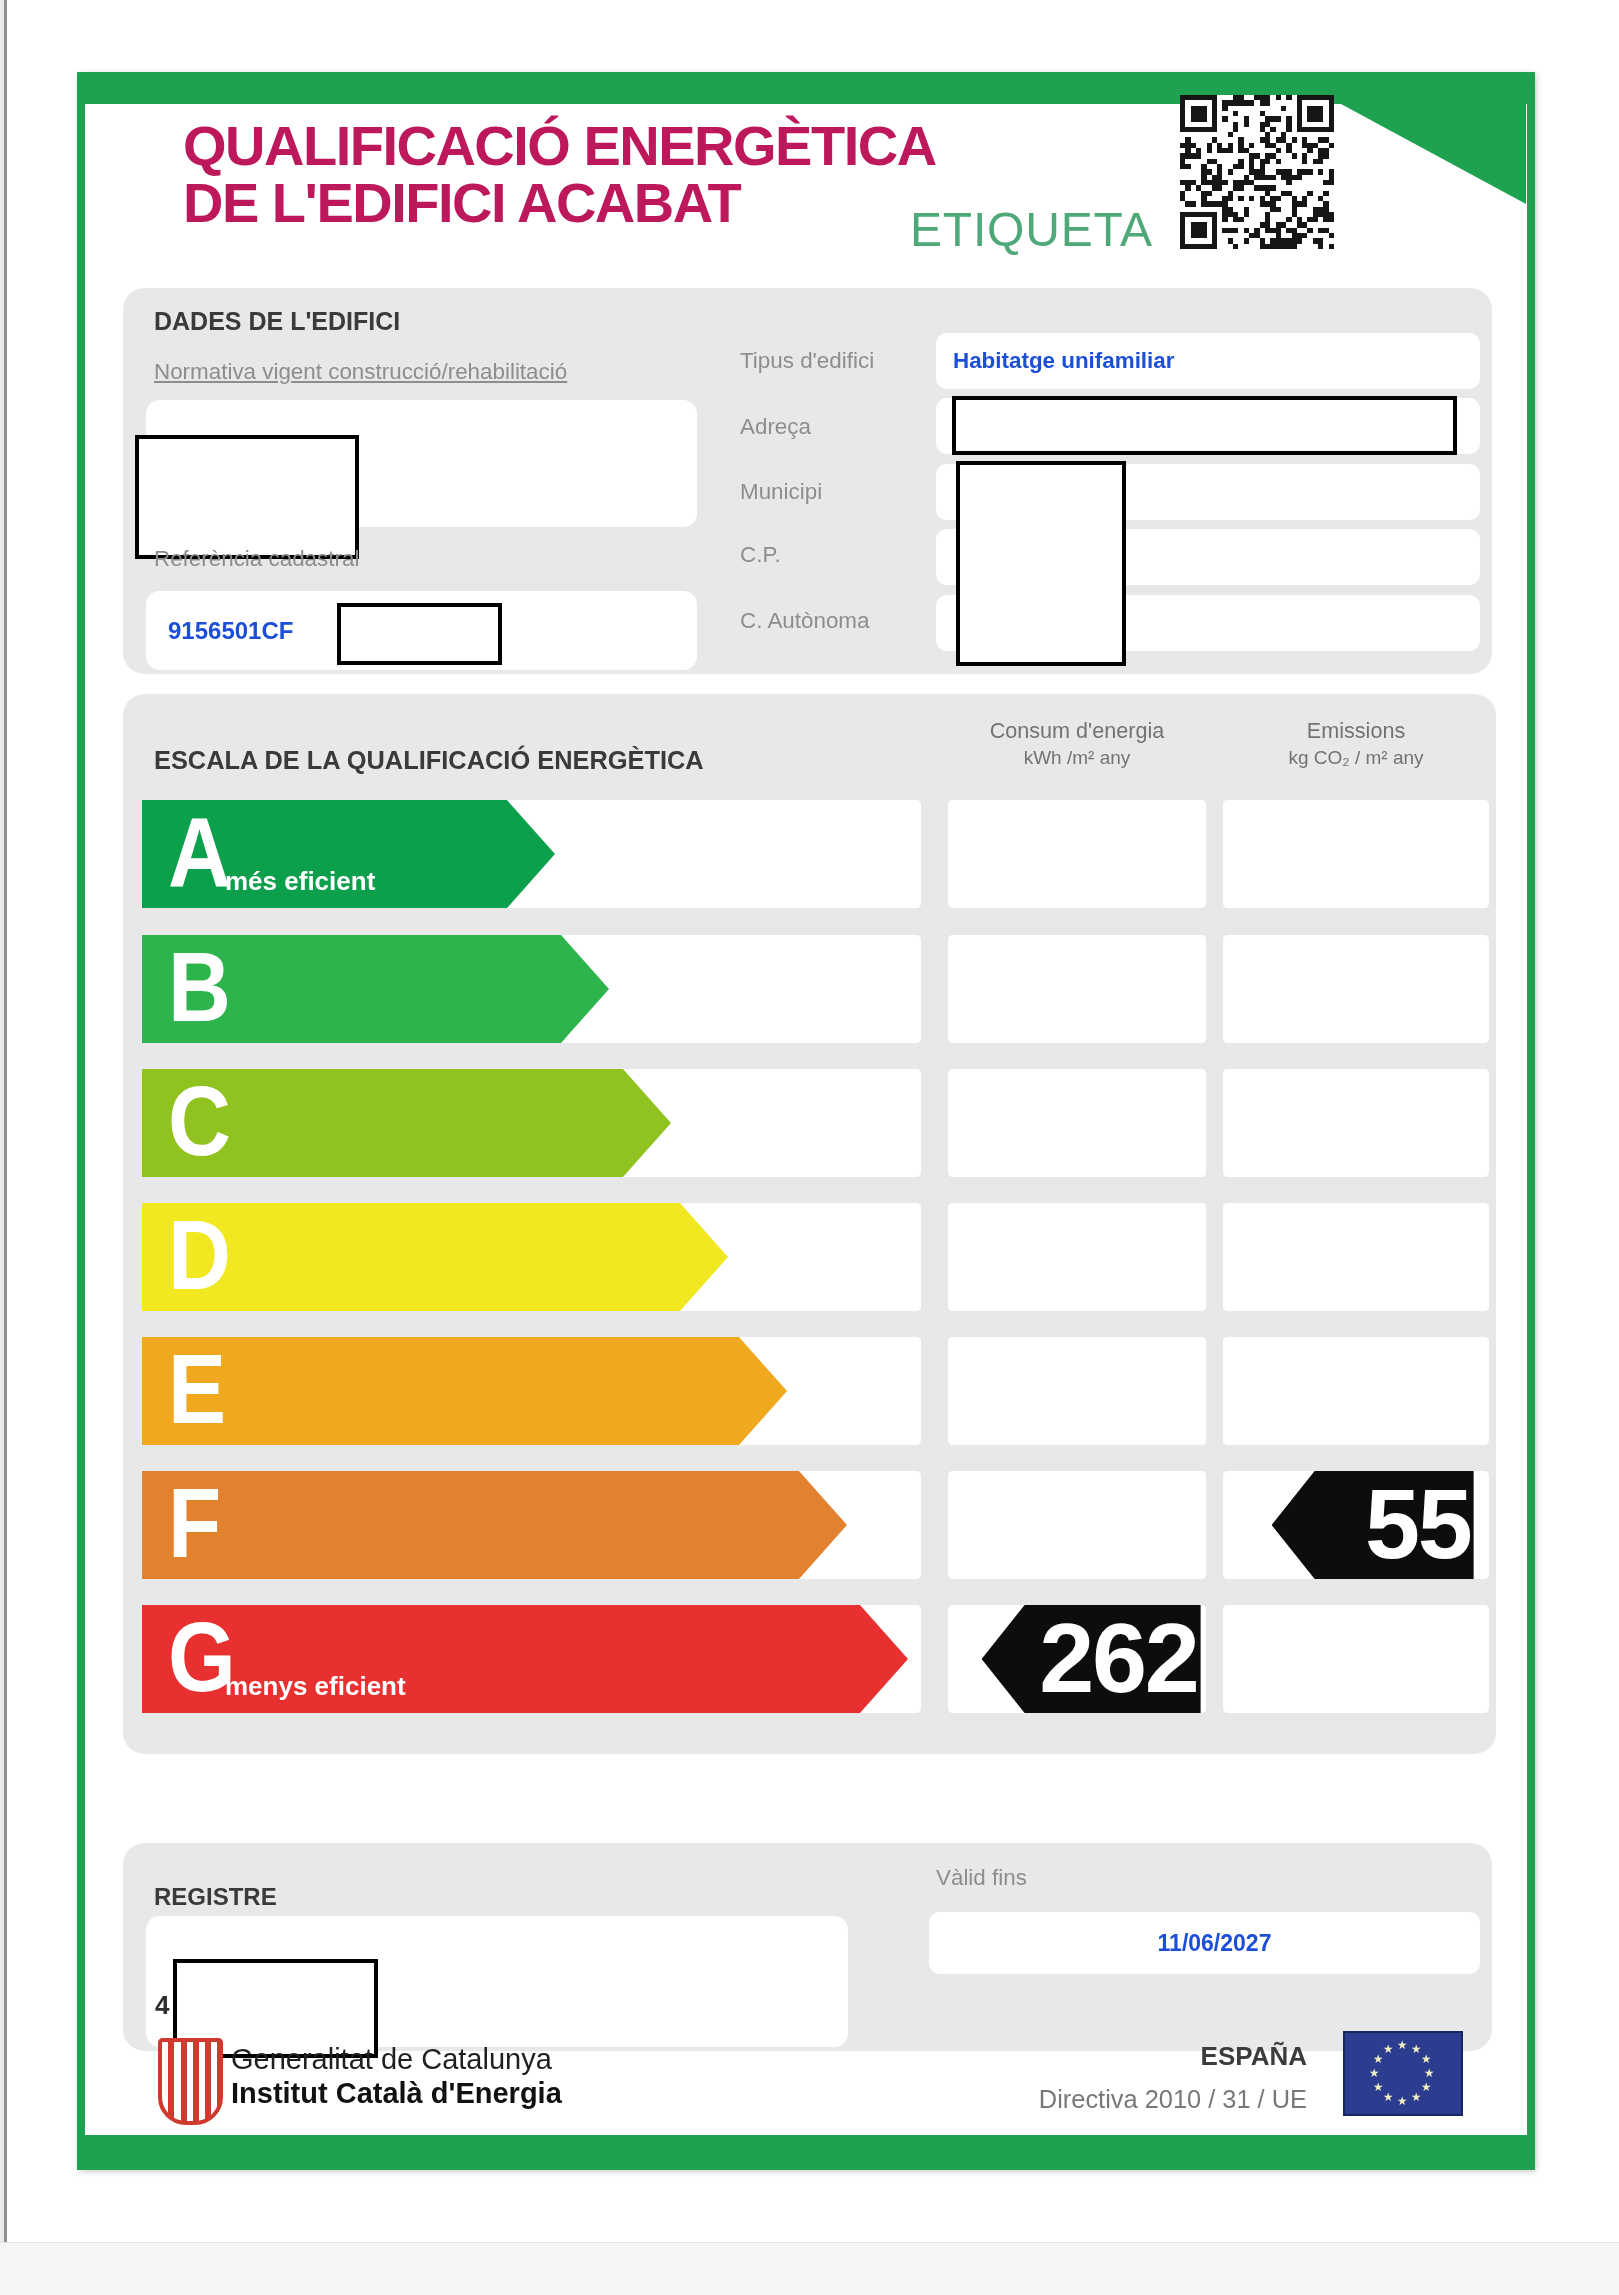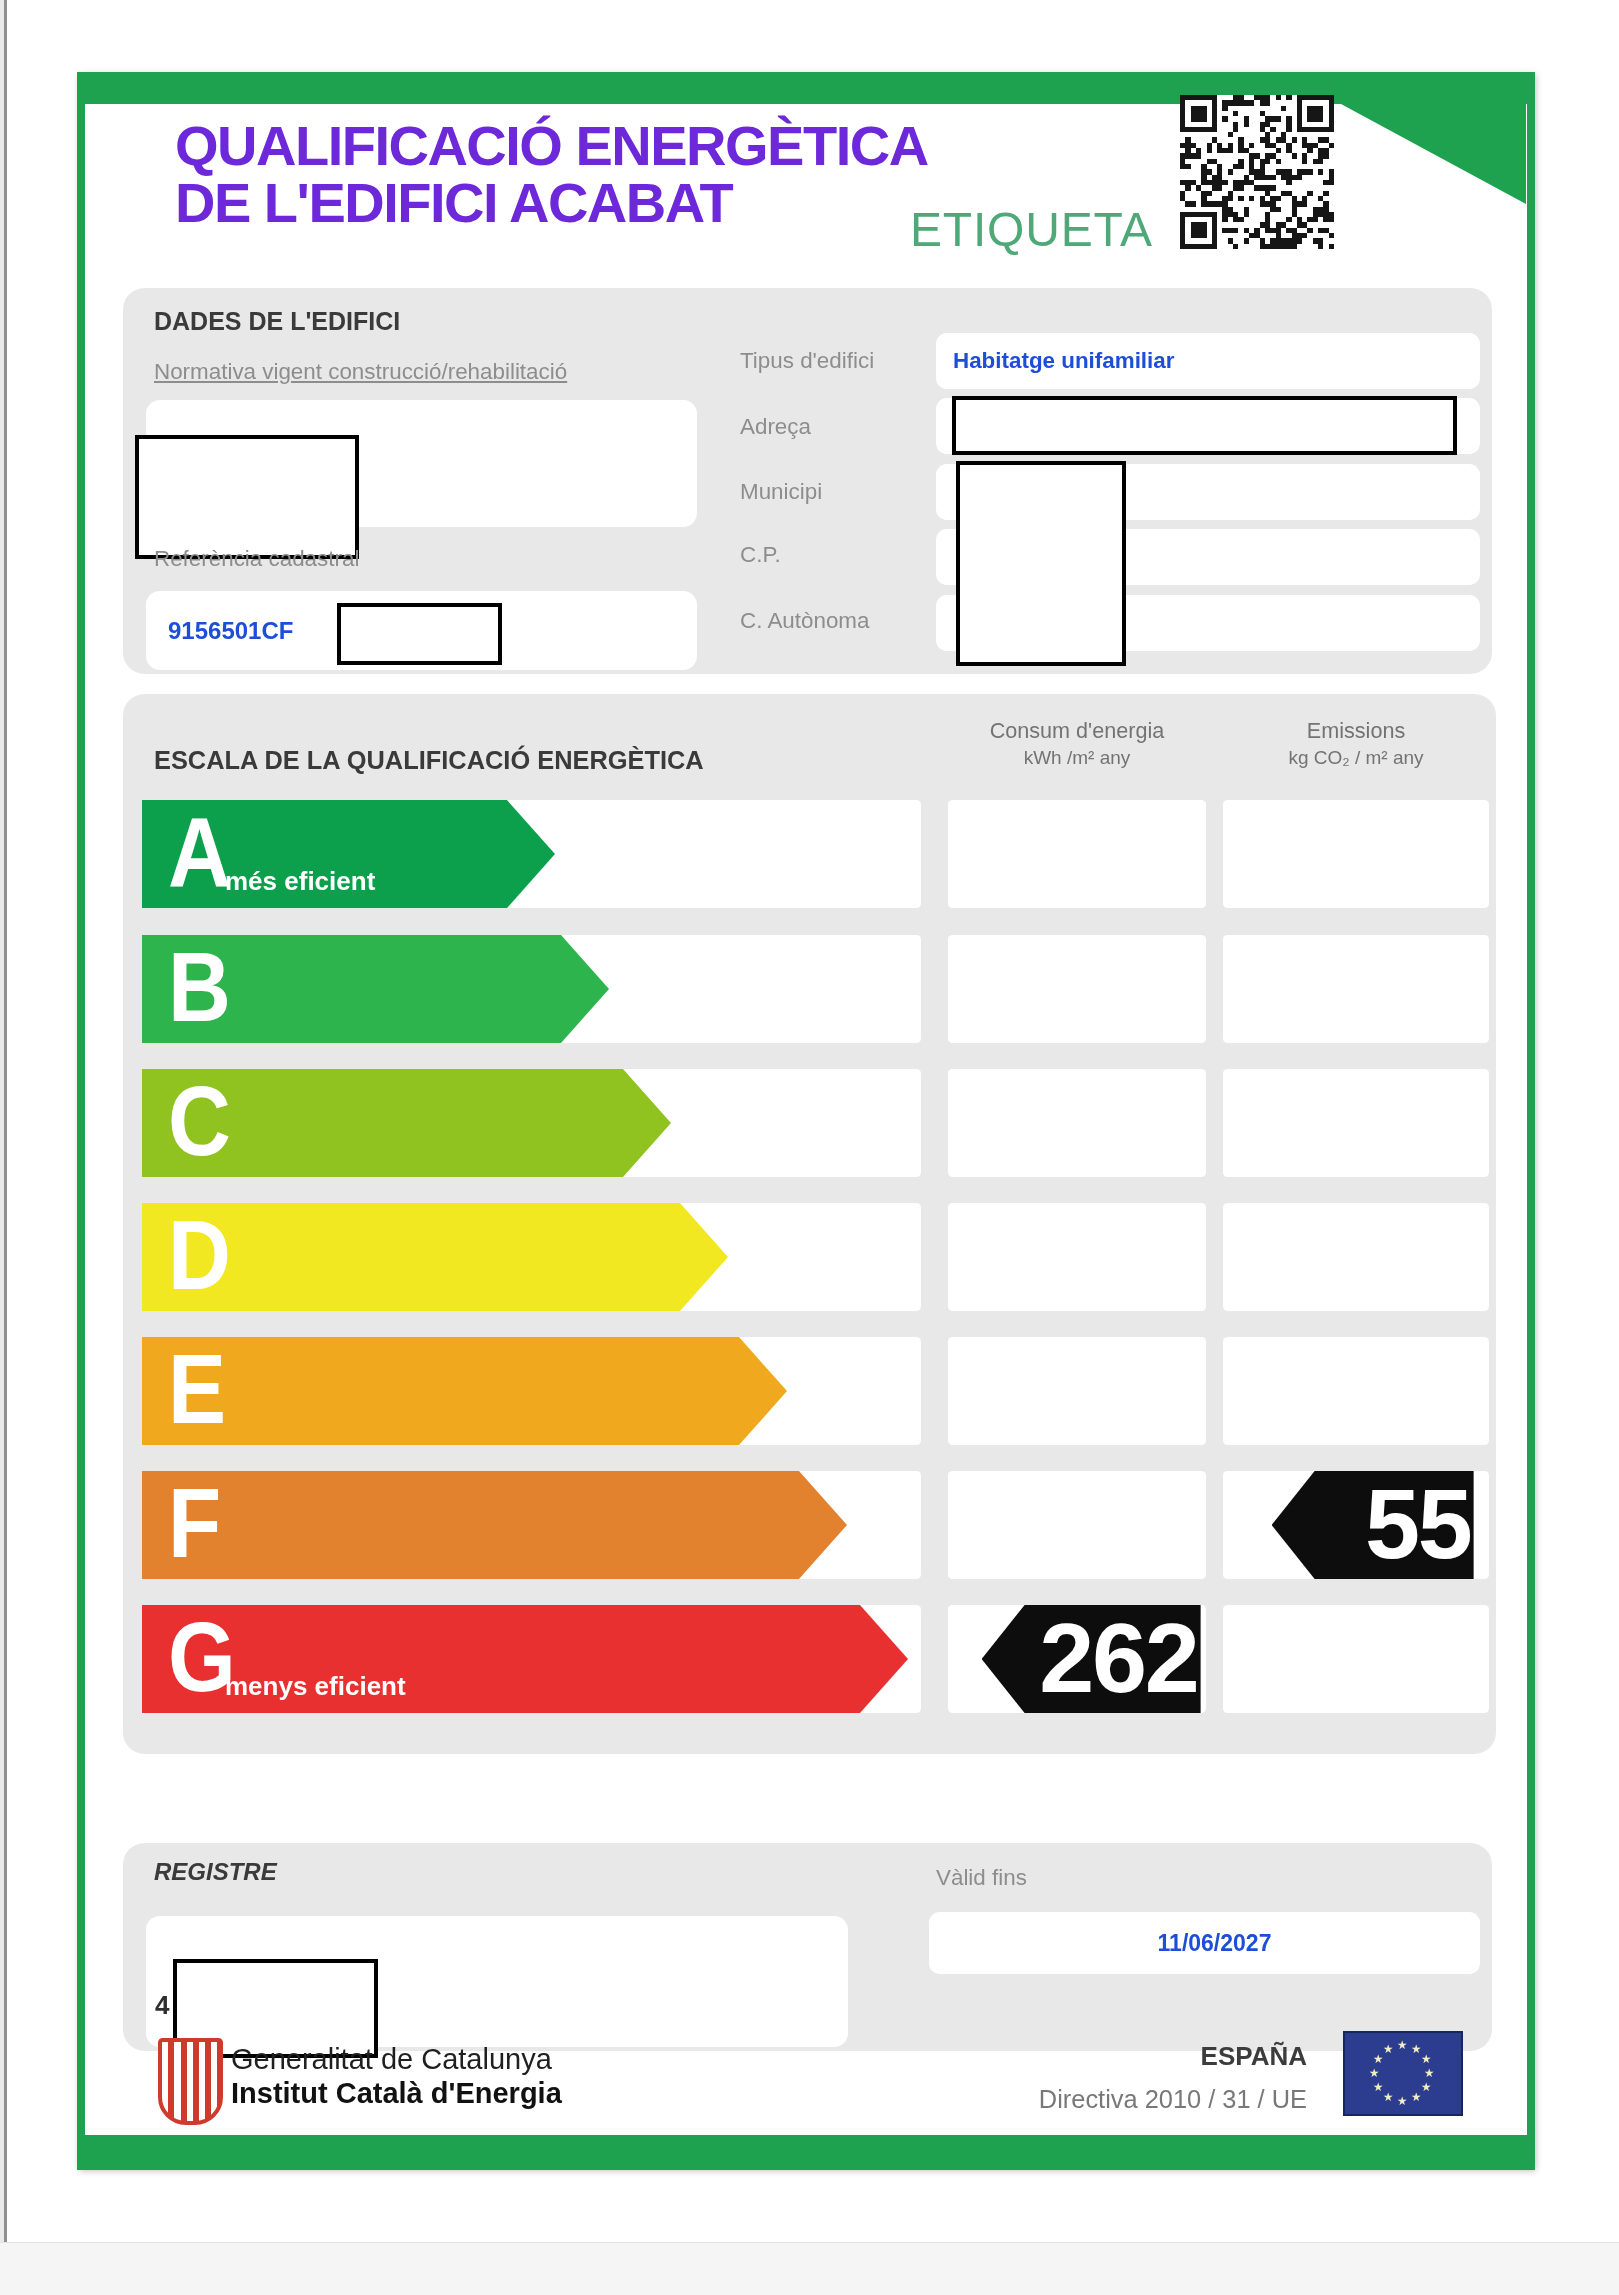--- a/index.html
+++ b/index.html
@@ -14,21 +14,21 @@
   .page-bottom{left:0;top:2242px;width:1619px;height:53px;background:#f5f5f6;border-top:0.8px solid #e3e3e3;}
 
   
   .card{left:77px;top:72px;width:1457px;height:2097px;background:#ffffff;box-shadow:1.5px 2.3px 7px rgba(0,0,0,.28);}
   .bar-top{left:0;top:0;width:1457px;height:32px;background:#1ea24f;}
   .bar-bottom{left:0;top:2063px;width:1457px;height:35px;background:#1ea24f;}
   .bar-left{left:0;top:0;width:7.7px;height:2098px;background:#1ea24f;}
   .bar-right{left:1450px;top:0;width:7.7px;height:2098px;background:#1ea24f;}
   .corner-triangle{top:32px;right:7.7px;width:0;height:0;border-top:100px solid #1ea24f;border-left:185px solid transparent;}
 
-  .title{left:98px;top:45px;font-size:56px;line-height:57px;font-weight:bold;color:#6d28d9;letter-spacing:-1.5px;white-space:nowrap;}
+  .title{left:106px;top:45px;font-size:56px;line-height:57px;font-weight:bold;color:#be185d;letter-spacing:-1.5px;white-space:nowrap;}
   .etiqueta{left:833px;top:130px;font-size:48px;color:#4fa878;letter-spacing:0.8px;}
   .qr{left:1103px;top:23px;width:154px;height:154px;background:#fff;}
 
   .panel{background:#e8e8e8;border-radius:21.6px;}
   .panel-dades{left:46px;top:216px;width:1369px;height:386px;}
   .panel-escala{left:46px;top:622px;width:1373px;height:1060px;}
   .panel-registre{left:46px;top:1771px;width:1369px;height:208px;}
 
   .sec-title{font-size:25px;font-weight:bold;color:#3a3a3a;letter-spacing:0;}
   .glabel{font-size:22.4px;color:#8d8d8d;}
@@ -66,21 +66,21 @@
   .arrow{position:absolute;left:0;top:0;height:108px;clip-path:polygon(0 0, calc(100% - 48px) 0, 100% 50%, calc(100% - 48px) 100%, 0 100%);}
   .letter{position:absolute;left:26px;top:50%;transform:translateY(-53%) scaleX(.88);transform-origin:left center;
           font-size:99px;font-weight:bold;color:#ffffff;line-height:99px;}
   .eff-label{position:absolute;left:83px;bottom:10.8px;font-size:26px;font-weight:bold;color:#ffffff;white-space:nowrap;}
   .tag{position:absolute;top:0;height:108px;background:#0d0d0d;clip-path:polygon(43px 0,100% 0,100% 100%,43px 100%,0 50%);
        color:#fff;font-weight:bold;font-size:99px;line-height:106px;text-align:right;letter-spacing:-2.3px;}
   .tag-emissions{right:15.4px;width:202px;padding-right:3px;box-sizing:border-box;}
   .tag-consum{right:5.4px;width:219px;padding-right:3px;box-sizing:border-box;}
 
   
-  .reg-title{left:31px;top:15px;font-size:24px;font-style:italic;}
+  .reg-title{left:31px;top:40px;font-size:24px;}
   .inp-registre{left:23px;top:73px;width:702px;height:131px;}
   .reg-partial{left:32px;top:147px;font-size:26px;font-weight:bold;color:#2e2e2e;}
   .red-registre{left:50px;top:116px;width:197px;height:91px;}
   .lbl-valid{left:813px;top:21.6px;}
   .inp-valid{left:806px;top:69px;width:551px;height:62px;border-radius:10.8px;text-align:center;}
   .val-valid{padding-left:20px;line-height:62px;font-size:23px;}
 
   
   .shield{left:81px;top:1966px;width:57px;height:79px;border:4.6px solid #cf3a2e;border-radius:4.6px 4.6px 28px 28px;
           background:repeating-linear-gradient(90deg,#ffffff 0 6.2px,#cf3a2e 6.2px 12.3px);}

